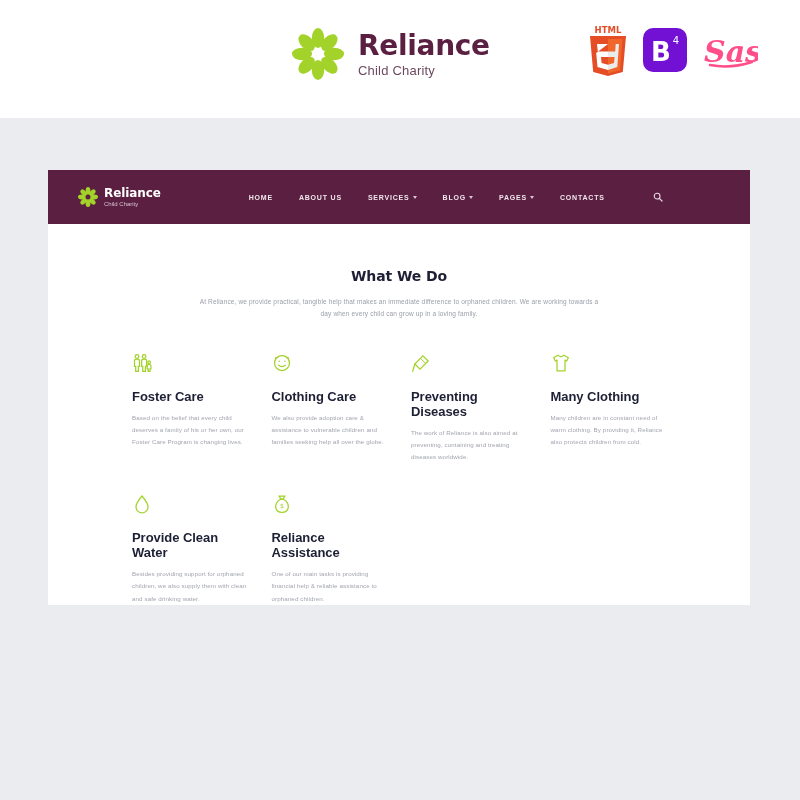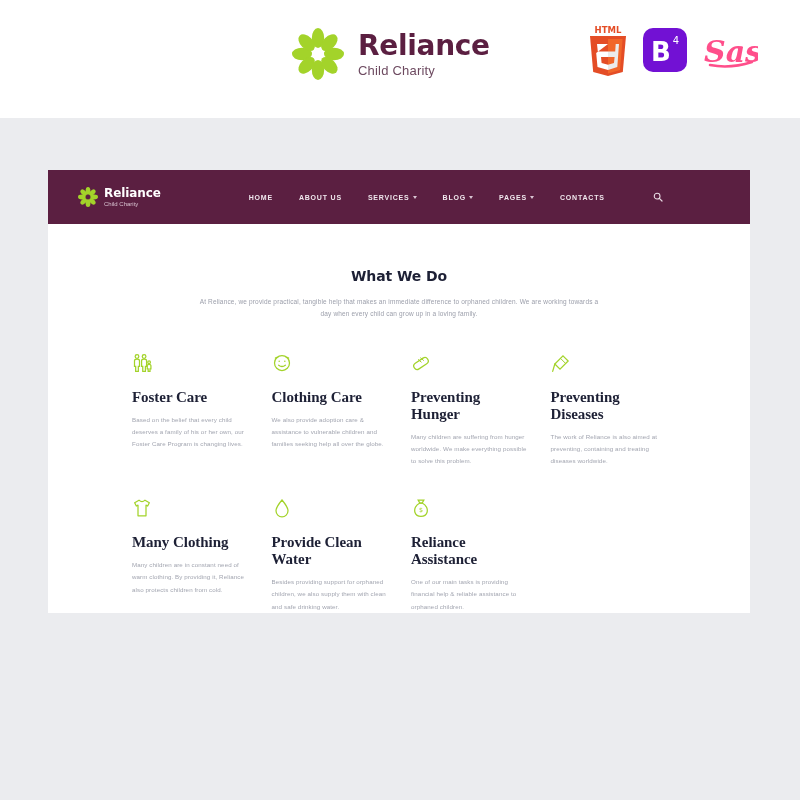--- a/index.html
+++ b/index.html
@@ -240,24 +240,24 @@
     grid-template-columns: repeat(4, 1fr);
     column-gap: 22px;
     row-gap: 30px;
   }
   .card { }
   .card-icon {
     width: 20px; height: 22px;
     margin-bottom: 11px;
   }
   .card-title {
-    font-size: 15px;
+    font-size: 13px;
     font-weight: bold;
     color: #1d2035;
-    font-family: Liberation Serif, serif;
+    font-family: Liberation Sans, sans-serif;
     margin-bottom: 8px;
     letter-spacing: -0.05px;
   }
   .card-text {
     font-size: 6.2px;
     line-height: 1.95;
     color: #a2a5b0;
     letter-spacing: 0.1px;
   }
 </style>
@@ -391,31 +391,20 @@
               <path d="M8 14.6 Q12 17.8 16 14.6" stroke-linecap="round"></path>
               <path d="M3.6 6.6 Q5.6 4.8 7.4 5.6"></path>
               <path d="M20.4 6.6 Q18.4 4.8 16.6 5.6"></path>
             </g>
           </svg>
           <div class="card-title">Clothing Care</div>
           <div class="card-text">We also provide adoption care &amp; assistance to vulnerable children and families seeking help all over the globe.</div>
         </div>
 
 
-        <div class="card">
-          <svg class="card-icon" viewBox="0 0 24 24">
-            <g stroke="#a3d32a" stroke-width="1.5" fill="none">
-              <rect x="2.4" y="8.6" width="19.2" height="8" rx="4" transform="rotate(-34 12 12.6)"></rect>
-              <line x1="8.4" y1="7.6" x2="12.6" y2="11.2" stroke-width="1.2"></line>
-              <line x1="11.2" y1="5.6" x2="15.4" y2="9.2" stroke-width="1.2"></line>
-            </g>
-          </svg>
-          <div class="card-title">Preventing Hunger</div>
-          <div class="card-text">Many children are suffering from hunger worldwide. We make everything possible to solve this problem.</div>
-        </div>
 
         <div class="card">
           <svg class="card-icon" viewBox="0 0 24 24">
             <g stroke="#a3d32a" stroke-width="1.5" fill="none" stroke-linecap="round">
               <path d="M14.4 3.4 L20.6 9.6 L10.8 19.4 L4.6 13.2 Z"></path>
               <line x1="4.6" y1="13.2" x2="2" y2="22"></line>
               <line x1="12.2" y1="7.2" x2="16.8" y2="11.8" stroke-width="1.2"></line>
             </g>
           </svg>
           <div class="card-title">Preventing Diseases</div>

